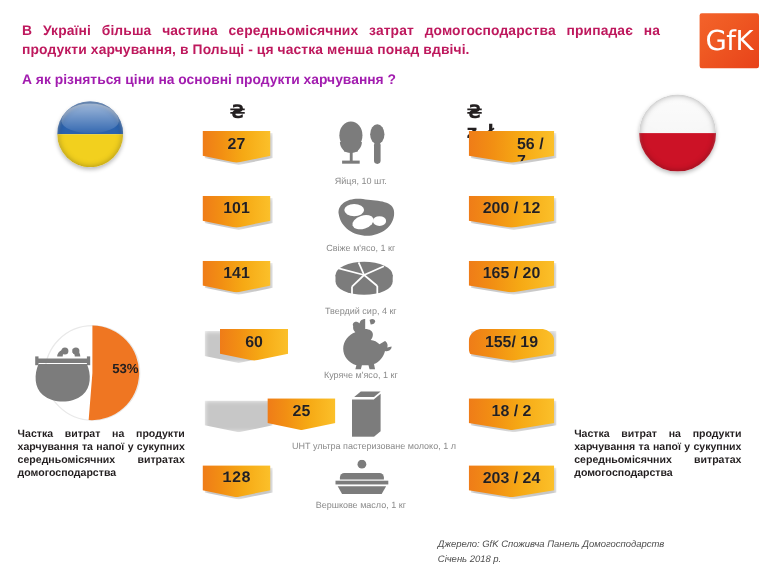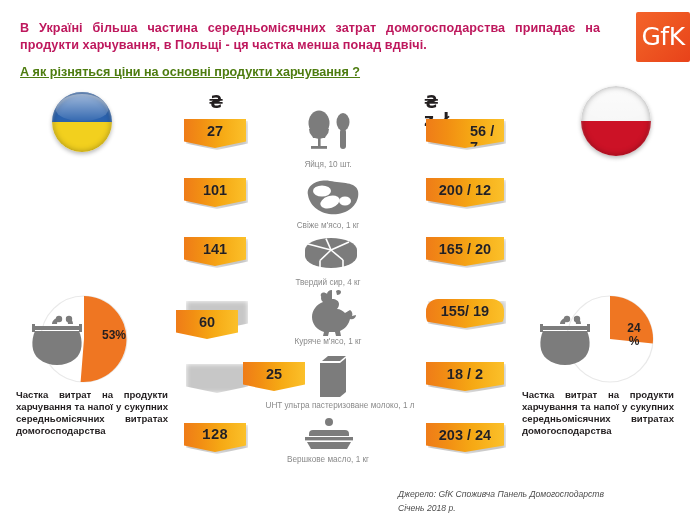--- a/index.html
+++ b/index.html
@@ -15,21 +15,21 @@
 
   
   .headline{
     position:absolute;left:20px;top:20px;width:580px;
     font-size:12.6px;font-weight:bold;line-height:17px;
     text-align:justify;color:#be185d;
     letter-spacing:0.1px;
   }
   .subhead{
     position:absolute;left:20px;top:64px;width:560px;
-    font-size:12.6px;font-weight:bold;line-height:16px;color:#4d7c0f;text-decoration:underline;
+    font-size:12.6px;font-weight:bold;line-height:16px;color:#a21caf;
   }
 
   
   .gfk-logo{
     position:absolute;left:616px;top:12px;width:54px;height:50px;
     background:linear-gradient(135deg,#f4622b 0%,#ef5a23 35%,#e8421a 100%);
     border-radius:2px;overflow:hidden;margin-left:20px;
   }
   .gfk-logo .slash{
     position:absolute;right:-2px;top:-2px;width:30px;height:30px;
@@ -194,21 +194,21 @@
     <path d="M29 16 L18 26.5" stroke="#ffffff" stroke-width="1.6" fill="none"></path>
     <path d="M18 26.5 v8" stroke="#ffffff" stroke-width="1.6" fill="none"></path>
     <path d="M41 26 v8" stroke="#ffffff" stroke-width="1.6" fill="none"></path>
   </svg>
   <div class="prod-label" style="left:268px;top:278px;width:120px;">Твердий сир, 4 кг</div>
 
   <div class="tag-shadow wide" style="left:428px;top:239px;"></div>
   <div class="tag wide" style="left:426px;top:237px;">165 / 20</div>
 
   <div class="tag-shadow" style="left:186px;top:301px;"></div>
-  <div class="tag" style="left:176px;top:299px;margin-top:11px;">60</div>
+  <div class="tag" style="left:200px;top:299px;">60</div>
 
   <svg class="prod-icon" style="left:306px;top:288px;" width="52" height="48" viewBox="0 0 52 48">
     <path d="M26 2 c-3 0-5 2-5 4 c-3-1-6 1-6 4 c0 2 1 3 2 4 c-6 2-11 8-11 15 c0 7 5 13 12 15 l-1 4 h5 l1-4 h6 l1 4 h5 l-1-5 c5-2 9-7 10-12 c3 1 6-1 6-4 l-4 1 c1-2 0-5-2-6 l-5 3 c-2-2-5-4-8-4 c1-1 2-3 2-5 c0-3-3-5-7-5 Z" fill="#7c7c7c"></path>
     <path d="M21 6 c-2-2-5-2-6 0 c-1 2 1 4 3 4 Z" fill="#7c7c7c"></path>
     <path d="M30 3 c2-2 5-1 5 1 c0 2-2 3-4 3 Z" fill="#7c7c7c"></path>
   </svg>
   <div class="prod-label" style="left:268px;top:337px;width:120px;">Куряче м'ясо, 1 кг</div>
 
   <div class="tag-shadow wide" style="left:428px;top:301px;"></div>
   <div class="tag wide" style="left:426px;top:299px;border-radius:12px;">155/ 19</div>
@@ -255,37 +255,18 @@
         <circle cx="55" cy="25" r="3.2"></circle>
         <rect x="18" y="30" width="3" height="8"></rect>
         <rect x="65" y="30" width="3" height="8"></rect>
         <path d="M21 37 h44 c4 9 4 22-4 28 c-10 8-26 8-36 0 c-8-6-8-19-4-28 z"></path>
       </g>
     </svg>
     <div class="pct-label" style="left:80px;top:35px;width:40px;">53%</div>
   </div>
   <div class="pie-caption" style="left:16px;top:389px;">Частка витрат на продукти харчування та напої у сукупних середньомісячних витратах домогосподарства</div>
 
-  <div class="pie-wrap" style="left:520px;top:294px;width:160px;height:90px;">
-    <svg width="160" height="90" viewBox="0 0 160 90">
-      <circle cx="90" cy="45" r="43" fill="#ffffff" stroke="#e9e9e9" stroke-width="1.2"></circle>
-
-      <path d="M90 45 L90 2 A43 43 0 0 1 132.8 49.4 Z" fill="#ef7622"></path>
-      <g fill="#7c7c7c">
-        <path d="M22 32 h46 v4 h-46 z"></path>
-        <path d="M46 24 c-3 0-6 3-6 6 h5 c0-2 1-3 2-3 z"></path>
-        <path d="M54 23 c4 0 7 3 7 7 h-5 c0-2-1-3-2-3 z"></path>
-        <circle cx="47" cy="25" r="3.2"></circle>
-        <circle cx="57" cy="25" r="3.2"></circle>
-        <rect x="20" y="30" width="3" height="8"></rect>
-        <rect x="67" y="30" width="3" height="8"></rect>
-        <path d="M23 37 h44 c4 9 4 22-4 28 c-10 8-26 8-36 0 c-8-6-8-19-4-28 z"></path>
-      </g>
-    </svg>
-    <div class="pct-label" style="left:99px;top:28px;width:30px;">24</div>
-    <div class="pct-label" style="left:99px;top:41px;width:30px;">%</div>
-  </div>
   <div class="pie-caption" style="left:522px;top:389px;">Частка витрат на продукти харчування та напої у сукупних середньомісячних витратах домогосподарства</div>
 
   <div class="footer" id="foot1">Джерело: GfK  Споживча Панель Домогосподарств</div>
   <div class="footer" id="foot2">Січень 2018 р.</div>
 
 </div>
 
 </body></html>

